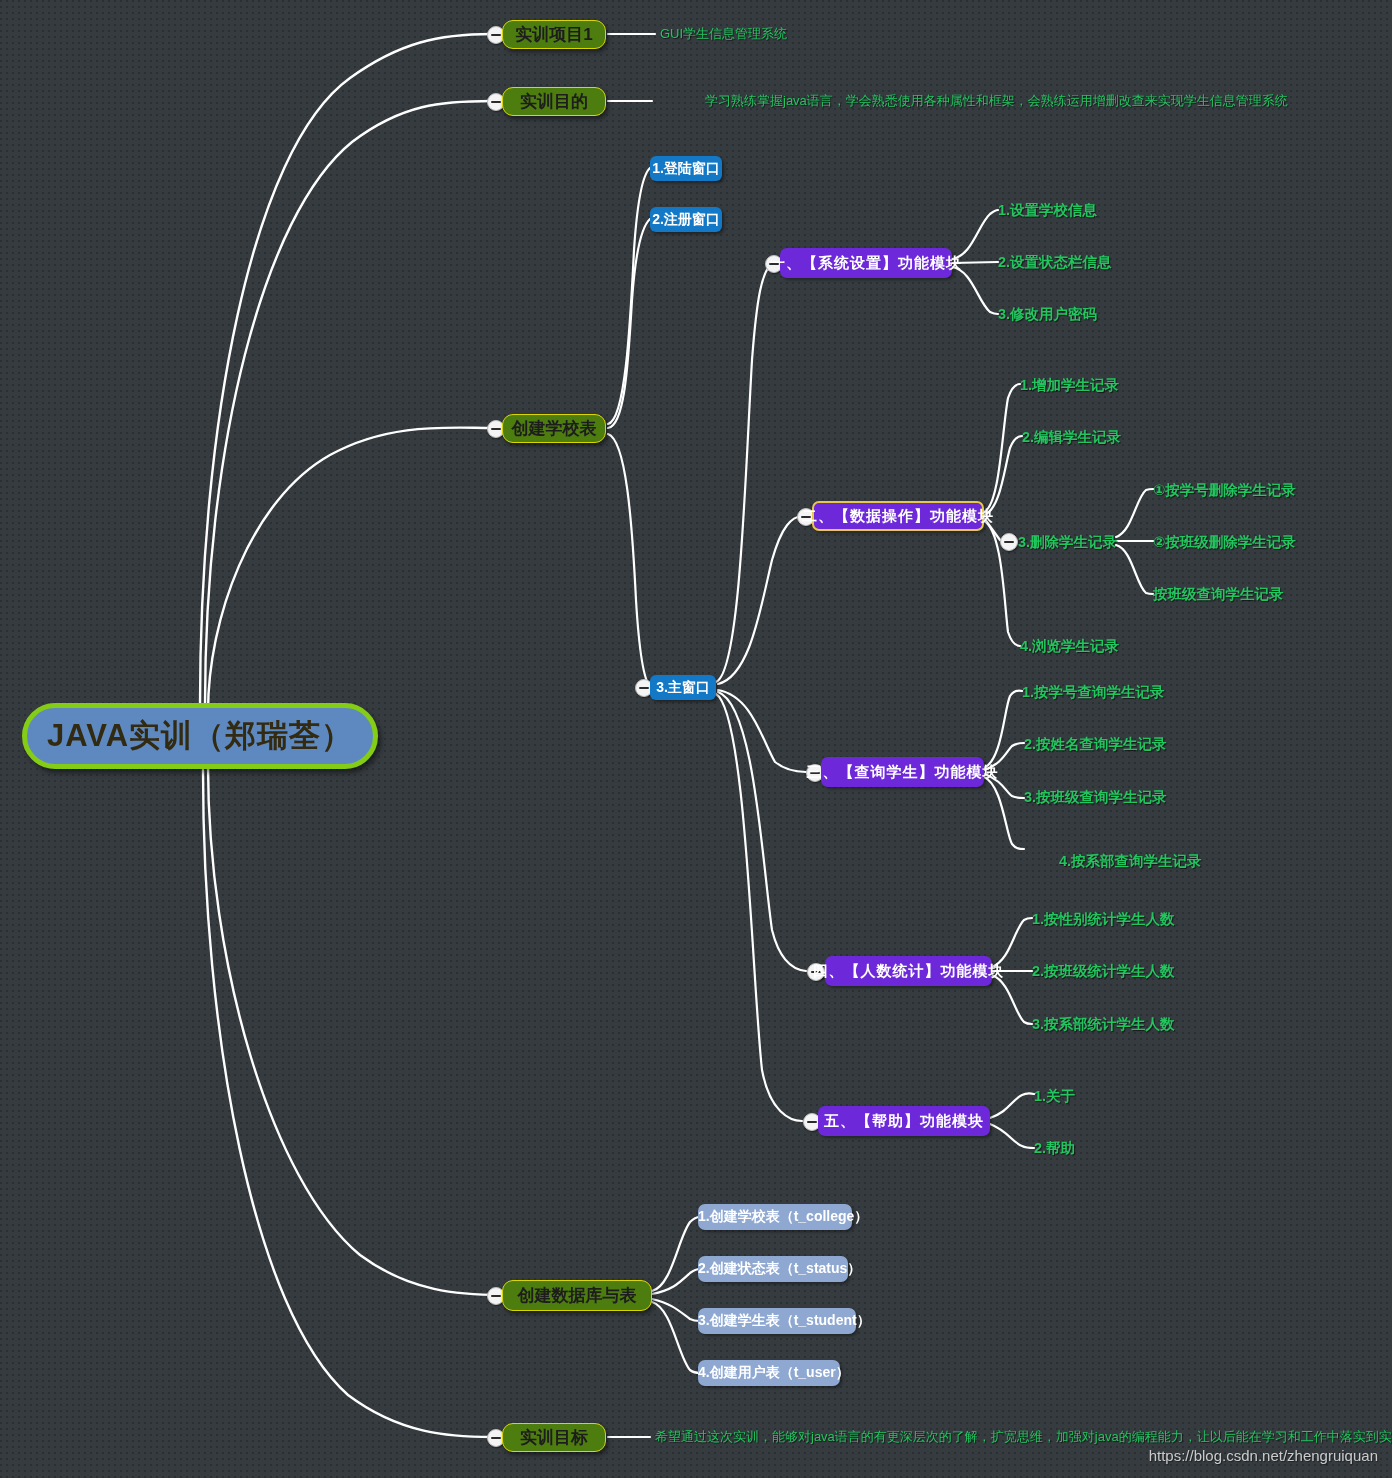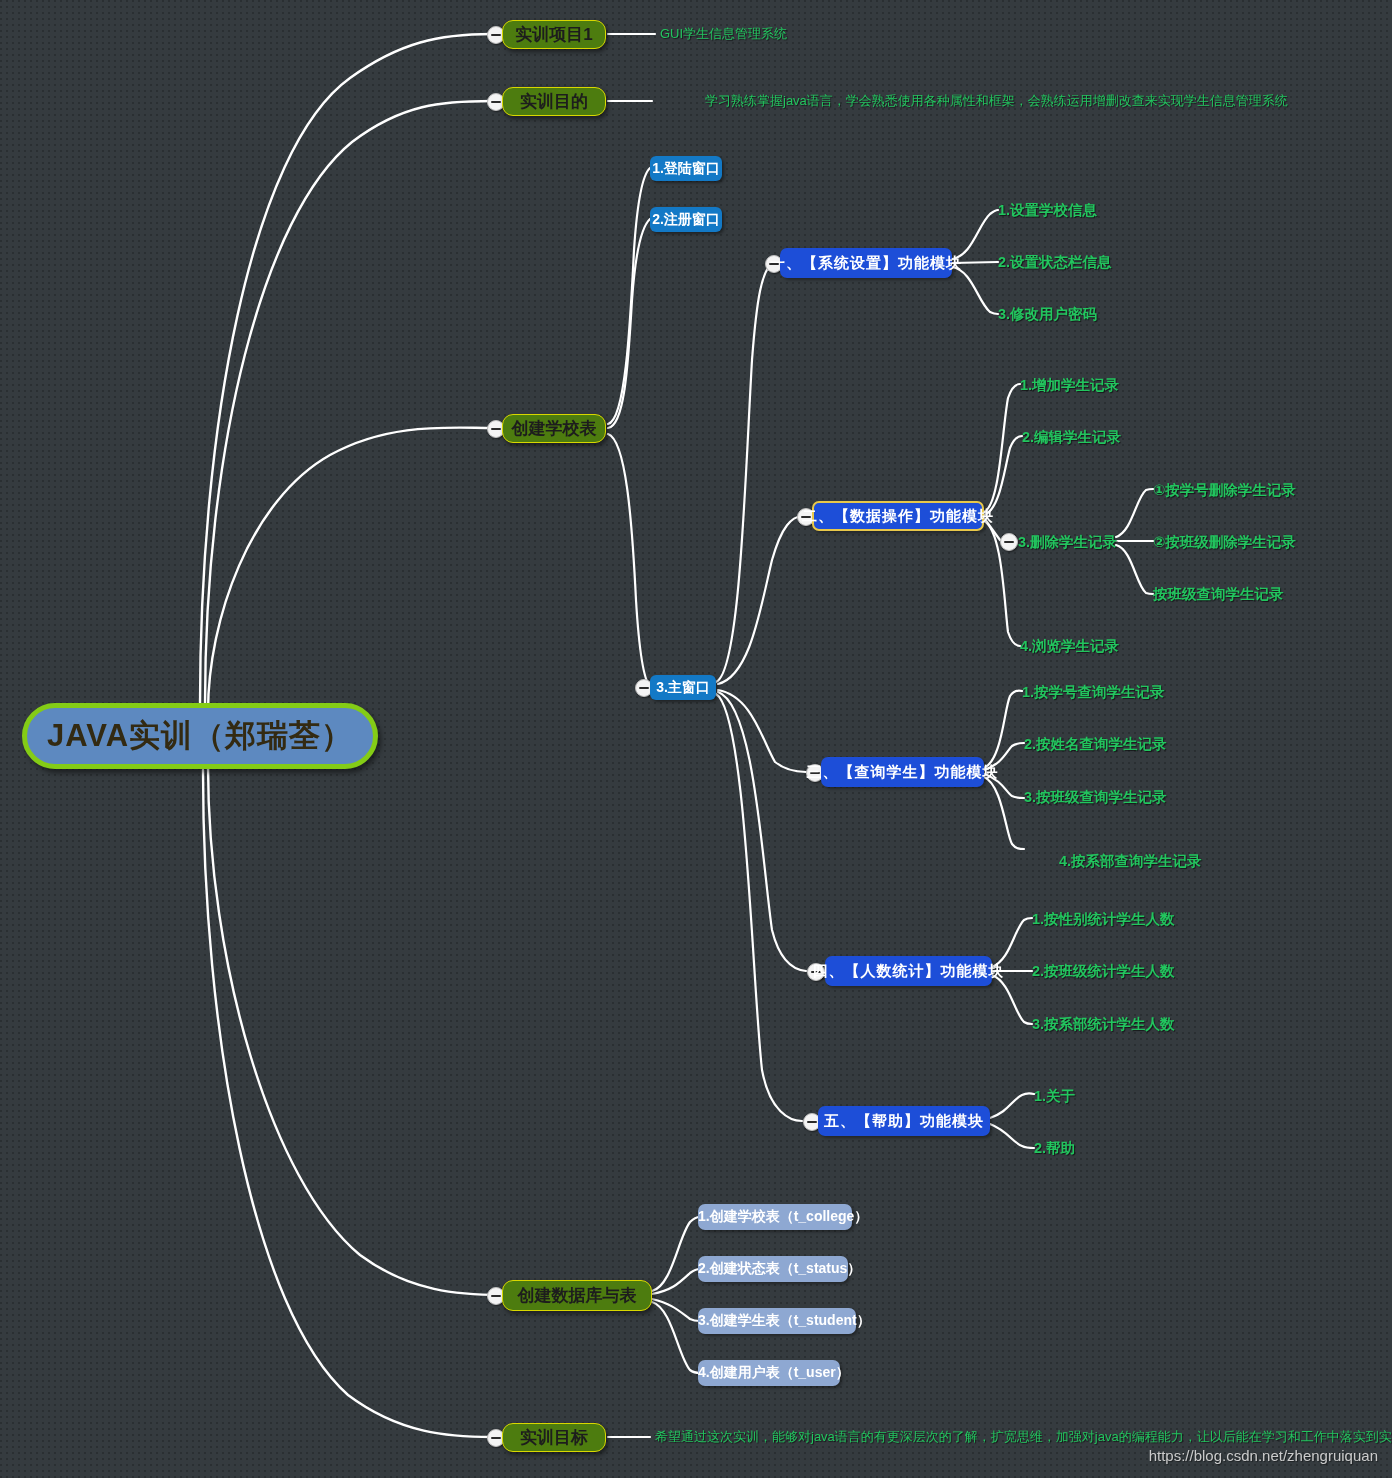--- a/index.html
+++ b/index.html
@@ -34,21 +34,21 @@
     box-shadow:2px 3px 4px rgba(0,0,0,0.45);
   }
   
   .n-blue{
     background:#1379c6;border-radius:6px;color:#ffffff;
     font-size:14px;font-weight:bold;
     box-shadow:2px 2px 3px rgba(0,0,0,0.4);
   }
   
   .n-lblue{
-    background:#1d4ed8;border-radius:7px;color:#ffffff;
+    background:#6d28d9;border-radius:7px;color:#ffffff;
     font-size:15px;font-weight:bold;letter-spacing:1px;
     box-shadow:2px 2px 3px rgba(0,0,0,0.35);
   }
   .n-lblue.sel{border:2px solid #e8c84a;}
   
   .n-tbl{
     background:#8ea8d2;border-radius:7px;color:#ffffff;
     font-size:14px;font-weight:bold;
     box-shadow:2px 2px 3px rgba(0,0,0,0.35);
     padding:0 0;justify-content:flex-start;

